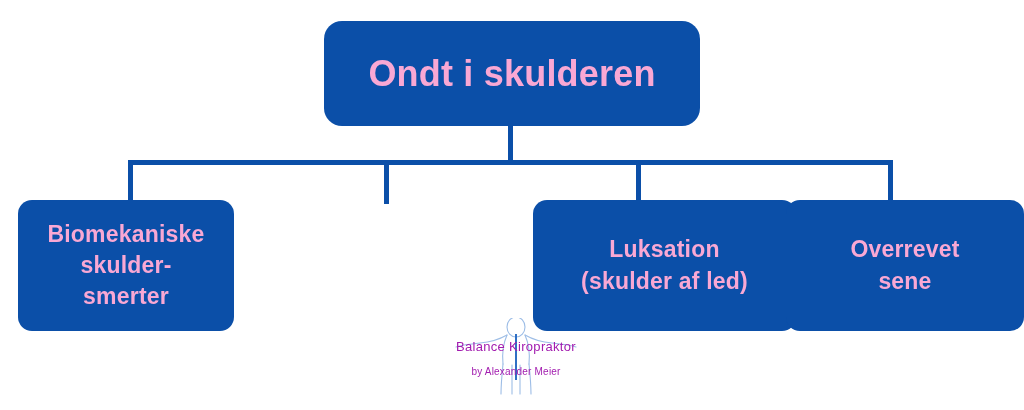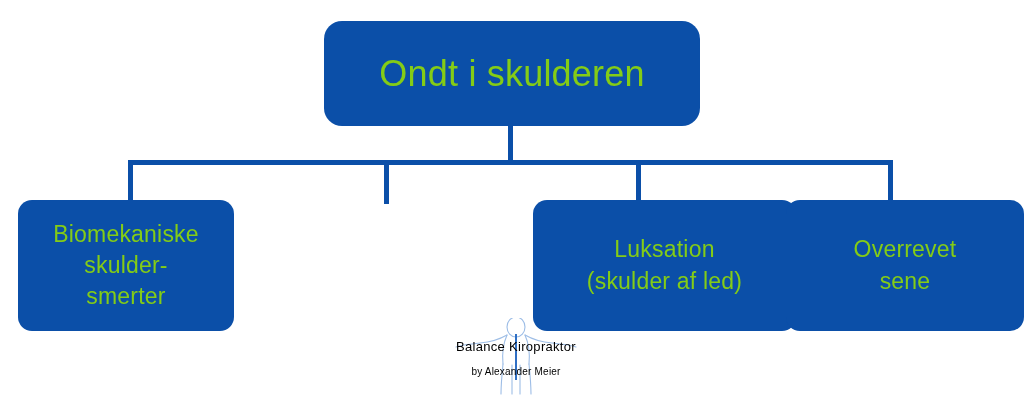--- a/index.html
+++ b/index.html
@@ -47,22 +47,22 @@
 
   
   .node {
     position: absolute;
     background: #0B4FA8;
     border-radius: 14px;
     display: flex;
     align-items: center;
     justify-content: center;
     text-align: center;
-    color: #84cc16;
-    font-weight: normal;
+    color: #f9a8d4;
+    font-weight: bold;
     letter-spacing: 0.2px;
     box-sizing: border-box;
   }
   .node-root {
     left: 324px;
     top: 21px;
     width: 376px;
     height: 105px;
     border-radius: 18px;
     font-size: 36px;
@@ -94,21 +94,21 @@
   }
   #watermark svg {
     position: absolute;
     left: 0;
     top: 0;
   }
   .wm-text {
     position: absolute;
     width: 100%;
     text-align: center;
-    color: #000000;
+    color: #a21caf;
     font-family: "Liberation Sans", sans-serif;
   }
   .wm-brand {
     top: 21px;
     font-size: 13px;
     letter-spacing: 0.3px;
   }
   .wm-by {
     top: 48px;
     font-size: 10px;

